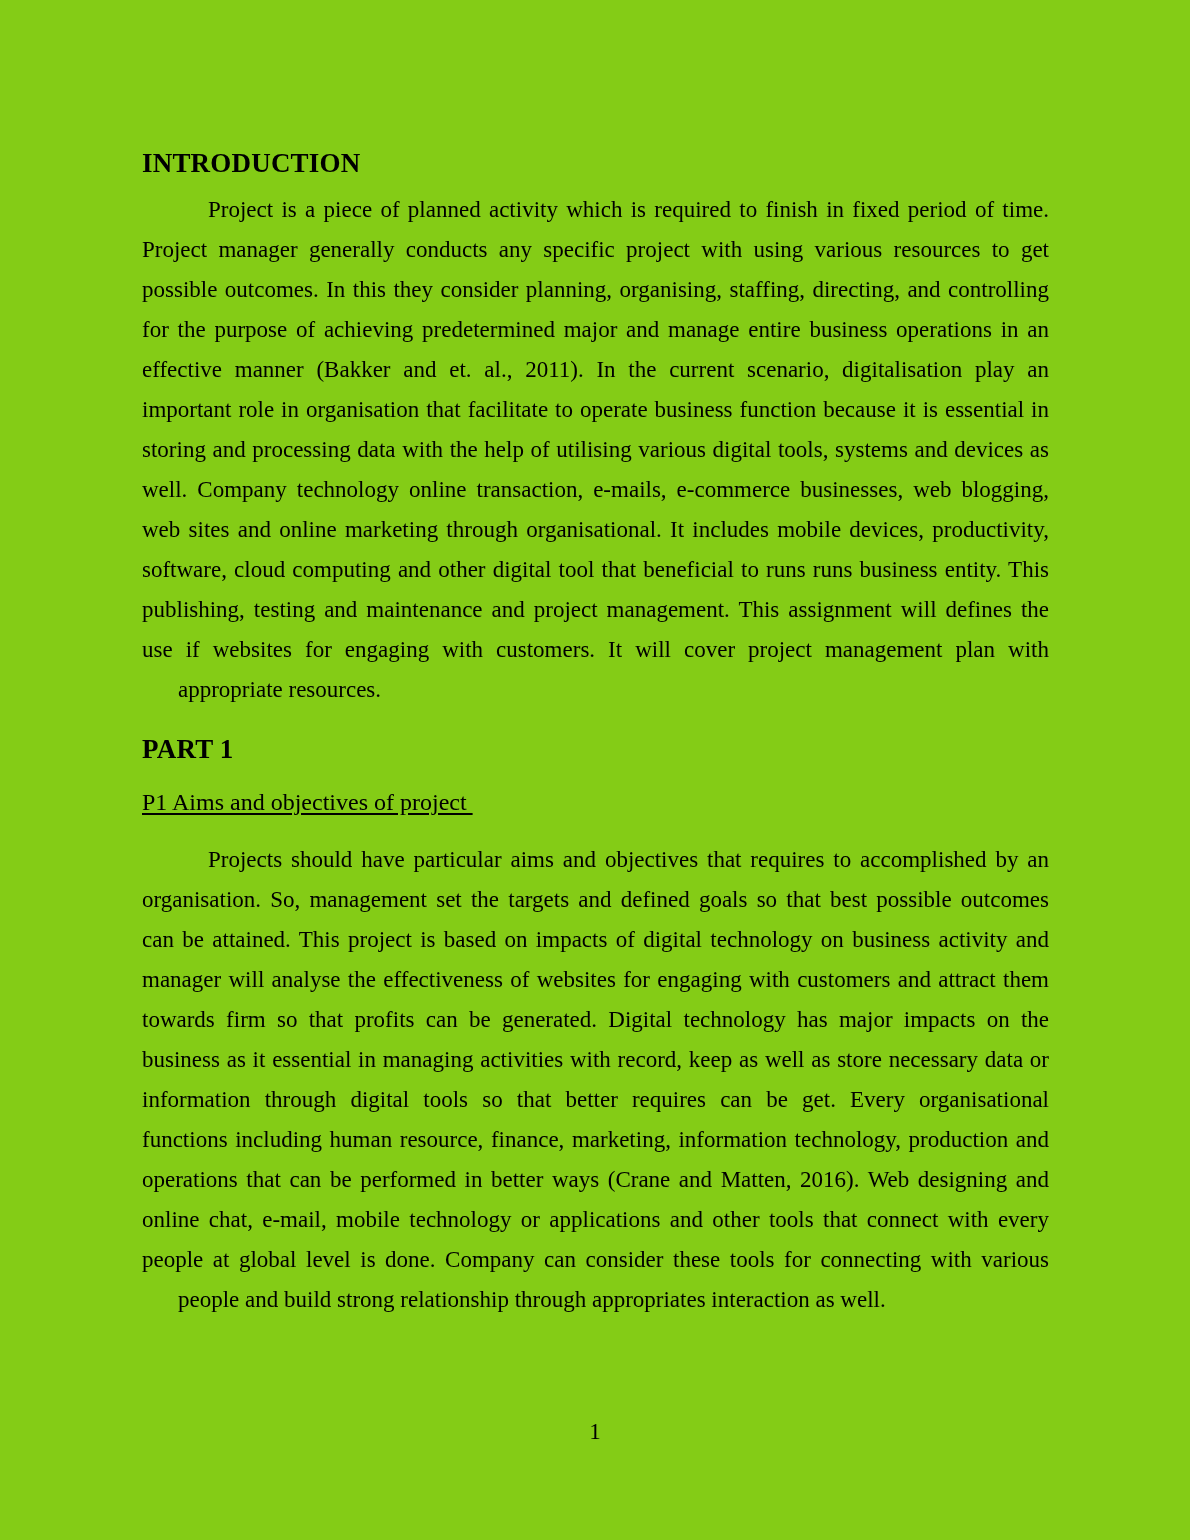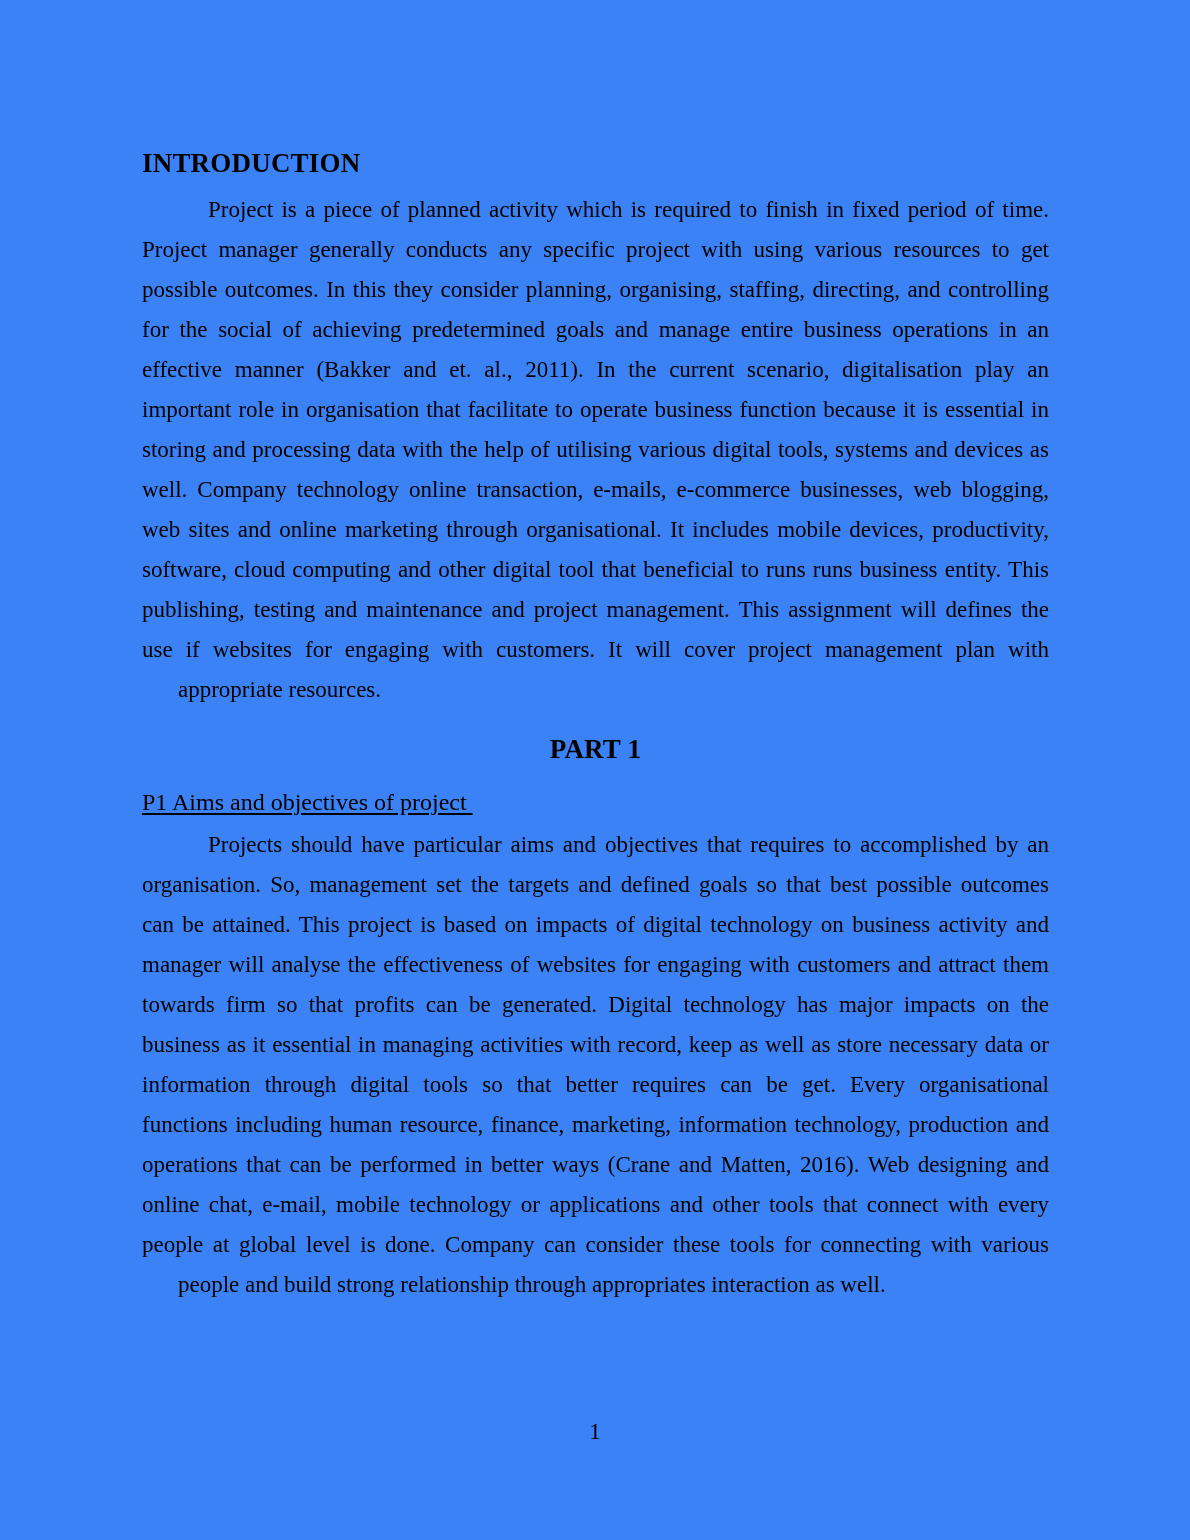--- a/index.html
+++ b/index.html
@@ -4,21 +4,21 @@
 <style>
   html, body {
     margin: 0;
     padding: 0;
     background: #ffffff;
   }
   .page {
     position: relative;
     width: 1190px;
     height: 1540px;
-    background: #3b82f6;
+    background: #84cc16;
     font-family: "Liberation Serif", "DejaVu Serif", serif;
     color: #000000;
     overflow: hidden;
   }
   .content {
     position: absolute;
     left: 142px;
     top: 148px;
     width: 907px;
   }
@@ -28,26 +28,25 @@
     line-height: 30px;
     margin: 0 0 12px 0;
     letter-spacing: 0.2px;
   }
   .h-part {
     font-size: 27px;
     font-weight: bold;
     line-height: 30px;
     margin: 24px 0 18px 0;
     letter-spacing: 0.2px;
-    text-align: center;
   }
   .subheading {
     font-size: 24px;
     line-height: 40px;
-    margin: 0 0 3px 0;
+    margin: 0 0 18px 0;
     text-decoration: underline;
     text-underline-offset: 3px;
   }
   .para {
     margin: 0;
   }
   .line {
     font-size: 23px;
     line-height: 40px;
     text-align: justify;
@@ -75,21 +74,21 @@
 
 <div class="page">
   <div class="content">
 
     <div class="h-main">INTRODUCTION</div>
 
     <div class="para">
         <div class="line first">Project is a piece of planned activity which is required to finish in fixed period of time.</div>
         <div class="line">Project manager generally conducts any specific project with using various resources to get</div>
         <div class="line">possible outcomes. In this they consider planning, organising, staffing, directing, and controlling</div>
-        <div class="line">for the social of achieving predetermined goals and manage entire business operations in an</div>
+        <div class="line">for the purpose of achieving predetermined major and manage entire business operations in an</div>
         <div class="line">effective manner (Bakker and et. al., 2011). In the current scenario, digitalisation play an</div>
         <div class="line">important role in organisation that facilitate to operate business function because it is essential in</div>
         <div class="line">storing and processing data with the help of utilising various digital tools, systems and devices as</div>
         <div class="line">well. Company technology online transaction, e-mails, e-commerce businesses, web blogging,</div>
         <div class="line">web sites and online marketing through organisational. It includes mobile devices, productivity,</div>
         <div class="line">software, cloud computing and other digital tool that beneficial to runs runs business entity. This</div>
         <div class="line">publishing, testing and maintenance and project management. This assignment will defines the</div>
         <div class="line">use if websites for engaging with customers. It will cover project management plan with</div>
         <div class="line last">appropriate resources.</div>
       </div>

